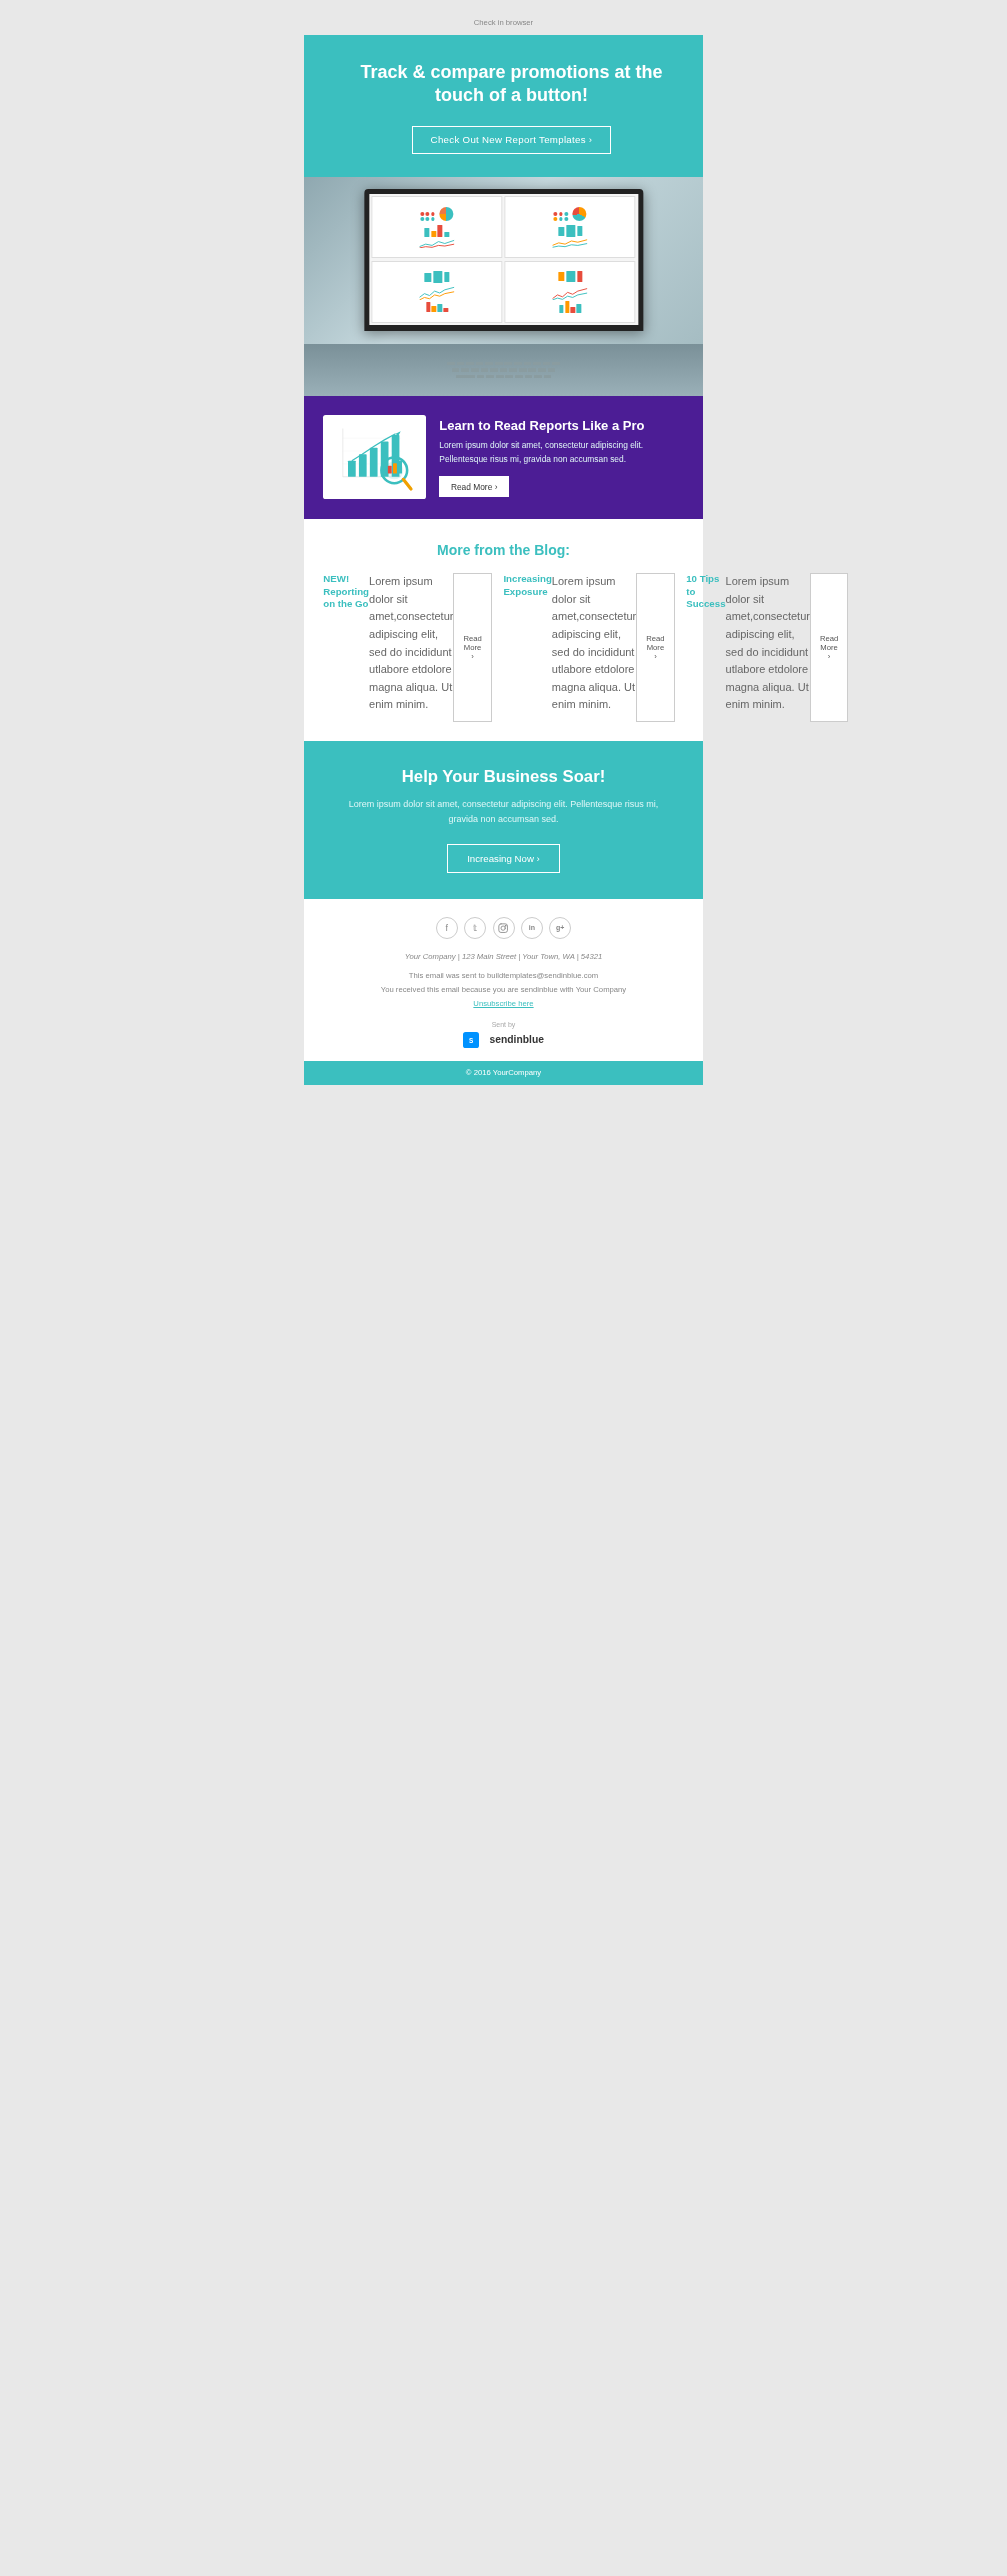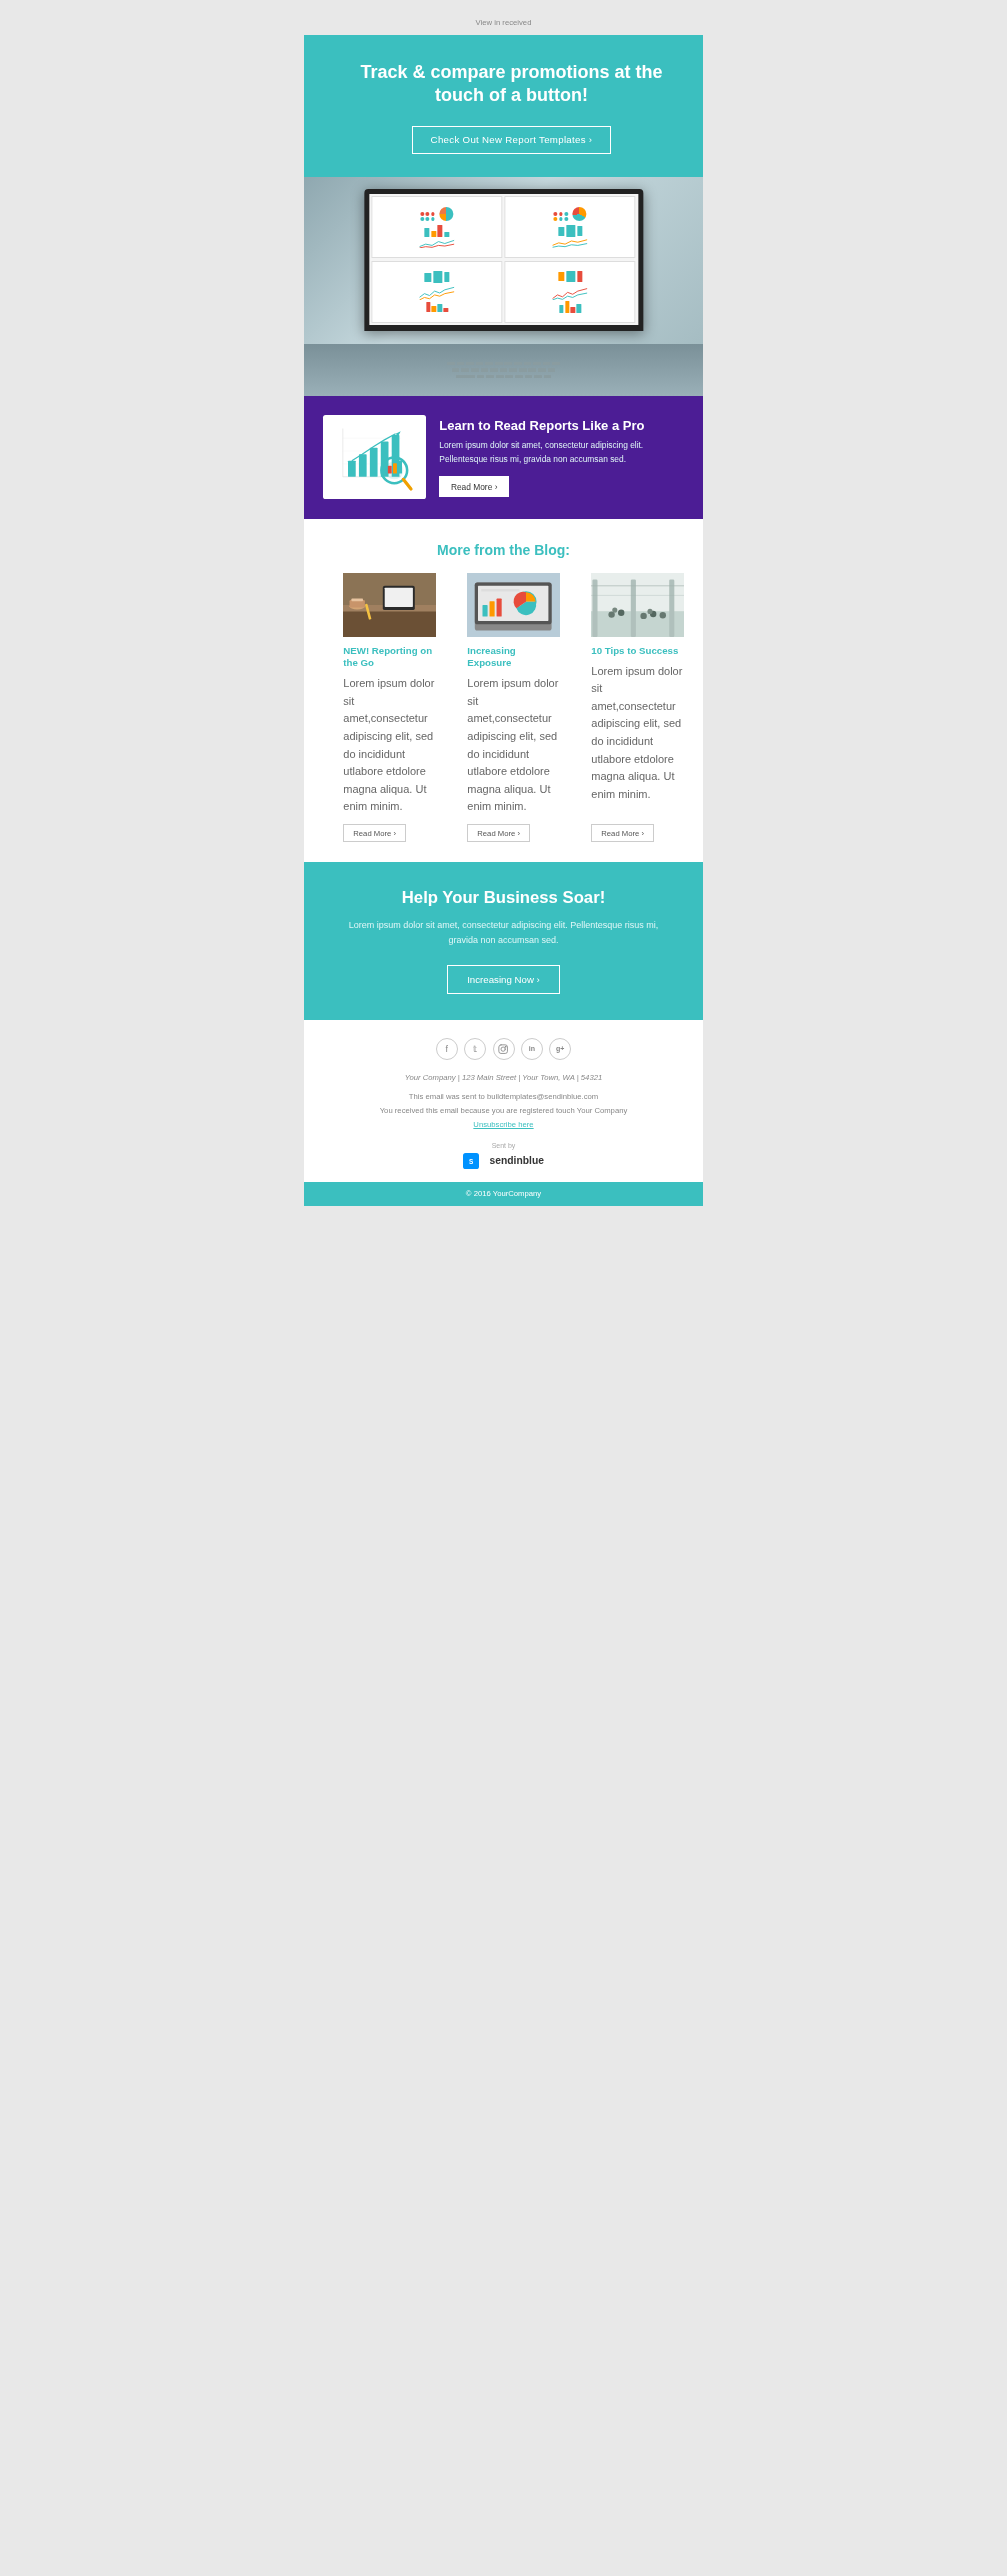--- a/index.html
+++ b/index.html
@@ -222,22 +222,21 @@
       font-weight: 700;
       margin-bottom: 15.5px;
     }
     .blog-grid {
       display: grid;
       grid-template-columns: 1fr 1fr 1fr;
       gap: 11.6px;
     }
     .blog-card {
       display: flex;
-      flex-direction: column;
-      margin-left: 20px;
+      flex-direction: row;
     }
     .blog-img {
       width: 100%;
       height: 64px;
       margin-bottom: 7.7px;
       overflow: hidden;
     }
     .blog-img-1 {
       background: linear-gradient(135deg, #8b7355 0%, #a08060 50%, #6b5540 100%);
       position: relative;
@@ -379,21 +378,21 @@
       font-size: 7.7px;
       color: #fff;
     }
   </style>
 </head>
 <body>
 
 <div class="outer-wrapper">
 
   <div class="view-in-browser">
-    <span>View in received</span>
+    <span>Check in browser</span>
   </div>
 
   <div class="email-container">
 
 
     <div class="hero-section">
       <h1 class="hero-title">Track &amp; compare promotions at the touch of a button!</h1>
       <button class="hero-cta-btn">Check Out New Report Templates  ›</button>
     </div>
 
@@ -682,21 +681,21 @@
             <circle cx="17.5" cy="6.5" r="1" fill="#888"></circle>
           </svg>
         </a>
         <a class="social-icon" style="font-size:7px;font-weight:bold;">in</a>
         <a class="social-icon" style="font-size:7px;font-weight:bold;">g+</a>
       </div>
 
       <p class="footer-address">Your Company  |  123 Main Street  |  Your Town, WA  |  54321</p>
       <div class="footer-unsub">
         <span>This email was sent to buildtemplates@sendinblue.com</span><br>
-        <span>You received this email because you are registered touch Your Company</span><br>
+        <span>You received this email because you are sendinblue with Your Company</span><br>
         <a href="#">Unsubscribe here</a>
       </div>
       <p class="sent-by">Sent by</p>
       <div class="sendinblue-logo">
         <div class="sendinblue-icon">
           <svg width="10.3" height="10.3" viewBox="0 0 16 16" style="font-size:10px">
             <rect width="16" height="16" fill="#0092ff" rx="2"></rect>
             <text x="8" y="12" text-anchor="middle" fill="#fff" font-size="10" font-weight="bold">S</text>
           </svg>
         </div>

